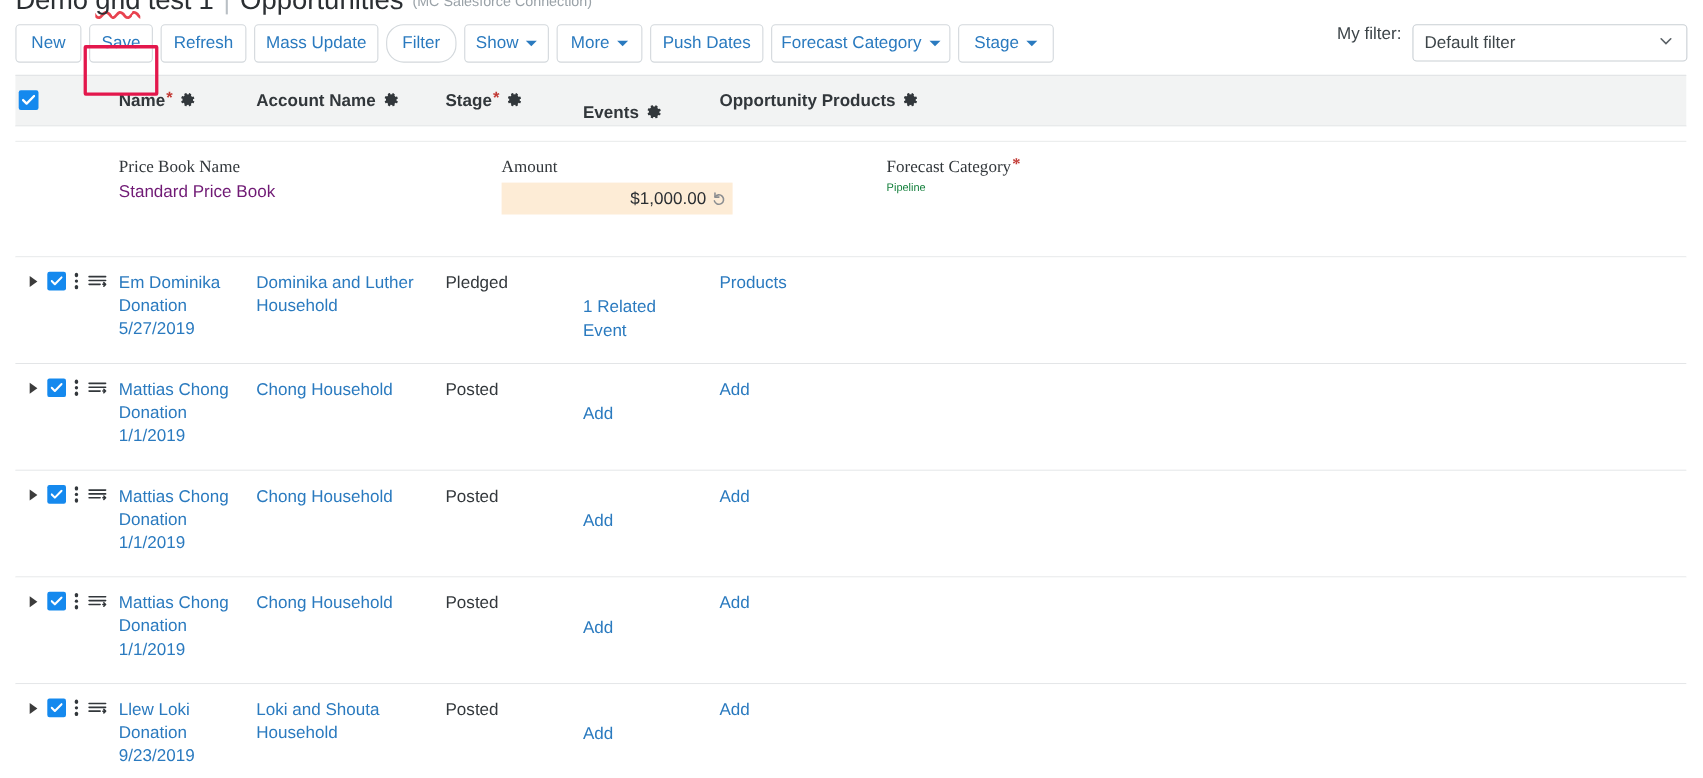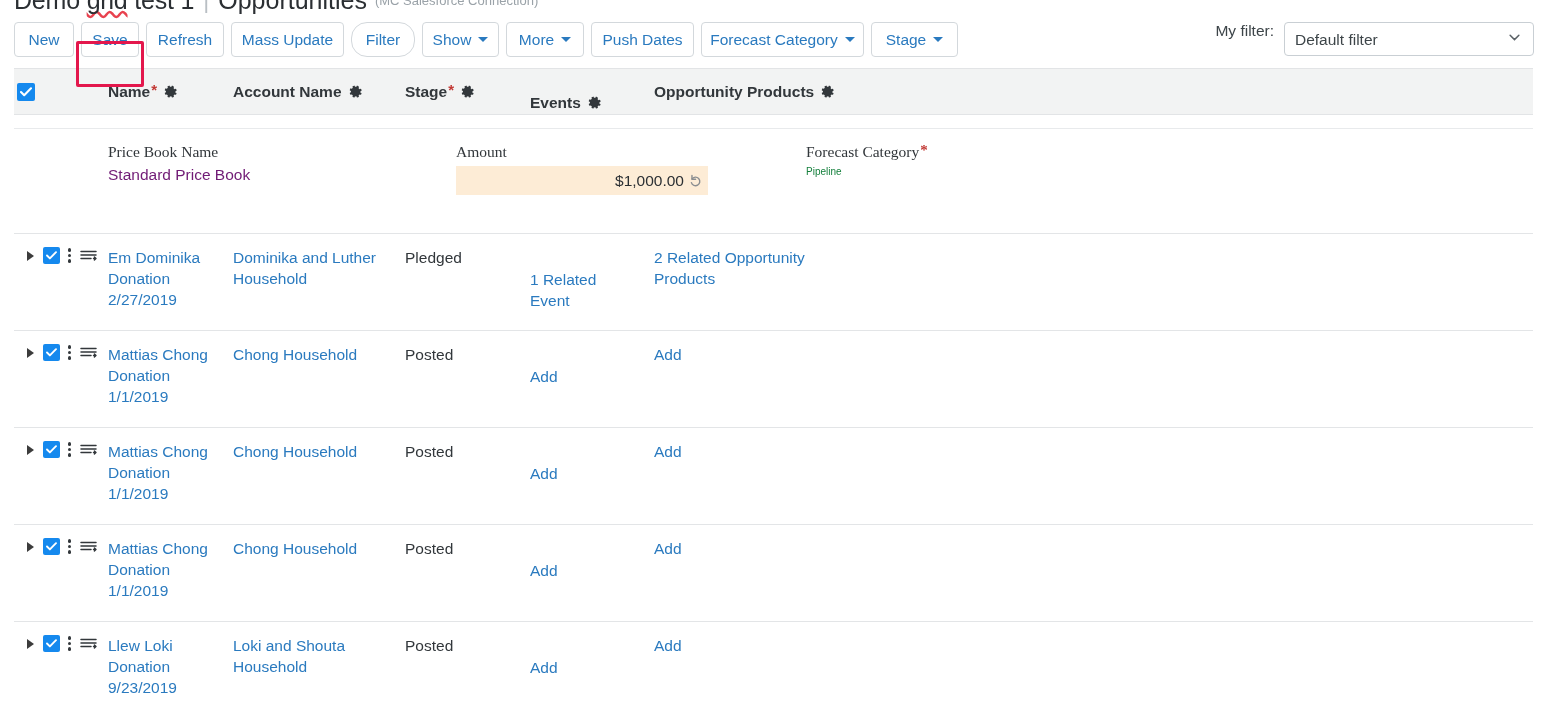--- a/index.html
+++ b/index.html
@@ -98,21 +98,21 @@
   
   .detail-row {
     display:flex; background:#fff; border-bottom:1px solid #e3e5e7;
     height:105px; padding-top:14px;
   }
   .detail-field { position:relative; }
   .df-label { font-size:15.5px; color:#32373b; white-space:nowrap;font-family:Liberation Serif, serif; }
   .df-val-link { font-size:15.5px; color:#701a75; cursor:pointer; display:block; margin-top:5px;}
   .df-val-text { font-size:10px; color:#15803d; display:block; margin-top:5px;}
   .amount-box {
-    margin-top:5px; width:252px; height:29px; background:#fdecd6;
+    margin-top:5px; width:210px; height:29px; background:#fdecd6;
     display:flex; align-items:center; justify-content:flex-end;
     padding-right:6px; cursor:text;
   }
   .amount-val { font-size:15.5px; color:#2b2f33; }
   .undo-ic { margin-left:5px; display:inline-block; vertical-align:-3px; }
 
   
   .data-row {
     display:flex; background:#fff; border-bottom:1px solid #e3e5e7;
     height:97px; padding-top:12px; align-items:flex-start;
@@ -276,35 +276,34 @@
               <i></i>
             </span>
             <svg class="lines-ic" width="18" height="14" viewBox="0 0 18 14">
               <path d="M1 2.5 H16 M1 6 H16 M1 9.5 H11" stroke="#32373b" stroke-width="1.5" stroke-linecap="round" fill="none"></path>
               <path d="M13.5 9.5 H16 M14.4 7.9 L16 9.5 L14.4 11.1" stroke="#32373b" stroke-width="1.4" stroke-linecap="round" stroke-linejoin="round" fill="none"></path>
             </svg>
           </div>
           <div class="col-name cell-pad">
             <div class="cell-link">Em Dominika</div>
             <div class="cell-link">Donation</div>
-            <div class="cell-link">2/27/2019</div>
+            <div class="cell-link">5/27/2019</div>
           </div>
           <div class="col-acct cell-pad">
             <div class="cell-link">Dominika and Luther</div>
             <div class="cell-link">Household</div>
           </div>
           <div class="col-stage cell-pad">
             <div class="cell-text">Pledged</div>
           </div>
           <div class="col-evt cell-pad">
             <div class="cell-link">1 Related</div>
             <div class="cell-link">Event</div>
           </div>
           <div class="col-prod cell-pad">
-            <div class="cell-link">2 Related Opportunity</div>
             <div class="cell-link">Products</div>
           </div>
           <div class="col-rest"></div>
         </div>
         <div class="data-row">
           <div class="col-ctl row-ctl">
             <span class="expander"></span>
             <span class="row-check">
               <svg width="11" height="9" viewBox="0 0 12 10">
                 <path d="M1 5 L4.2 8.2 L11 1.3" fill="none" stroke="#fff" stroke-width="2.1" stroke-linecap="round" stroke-linejoin="round"></path>

